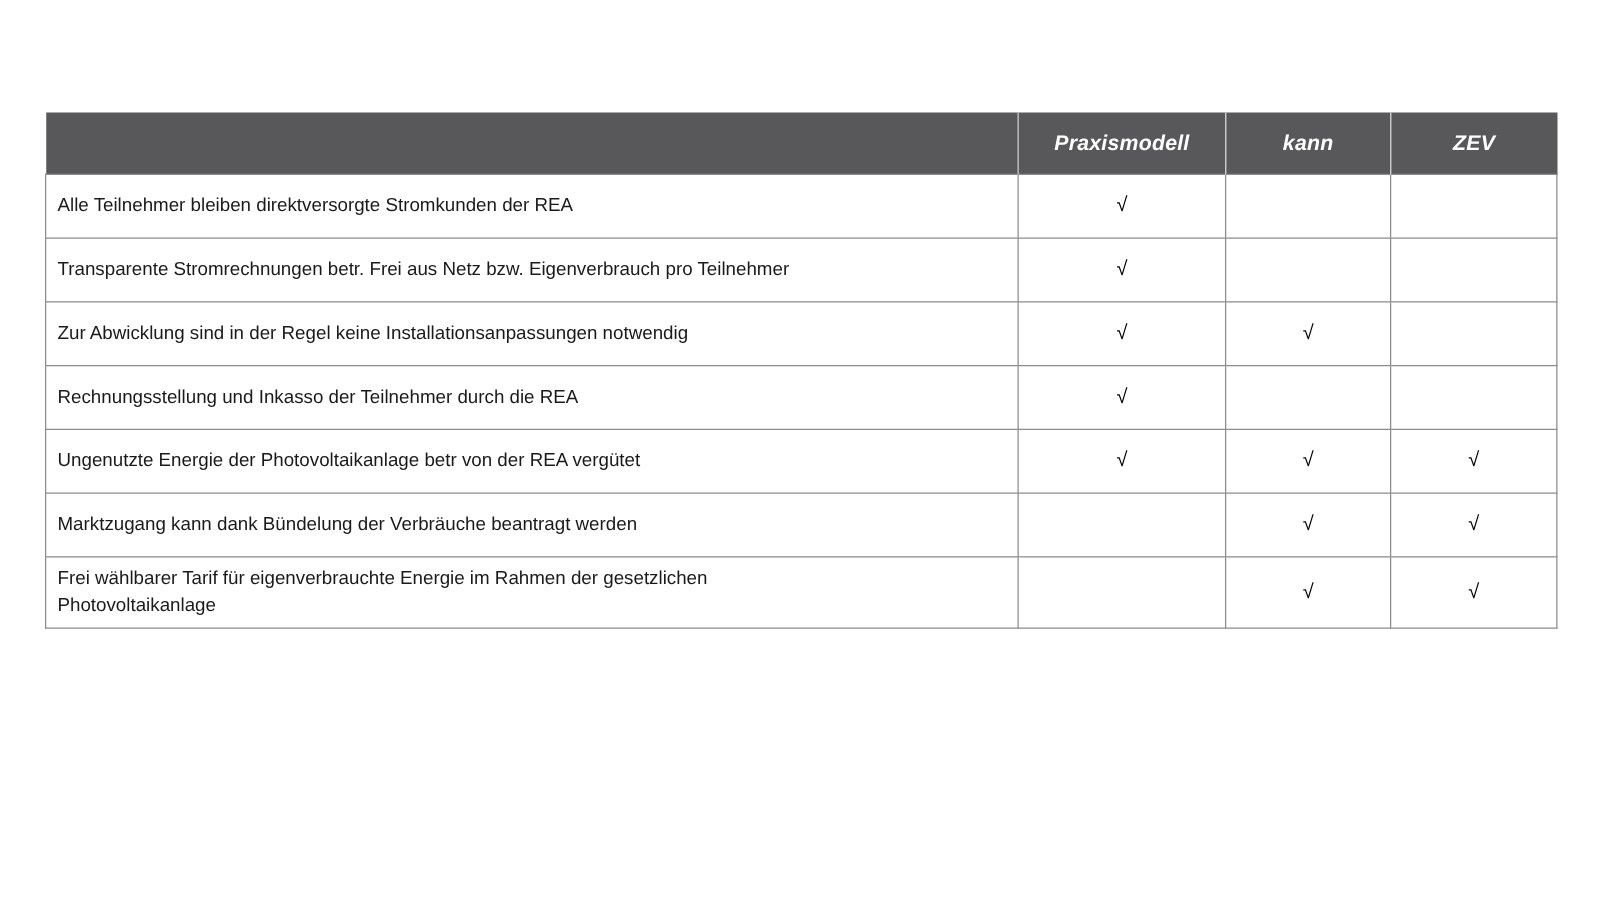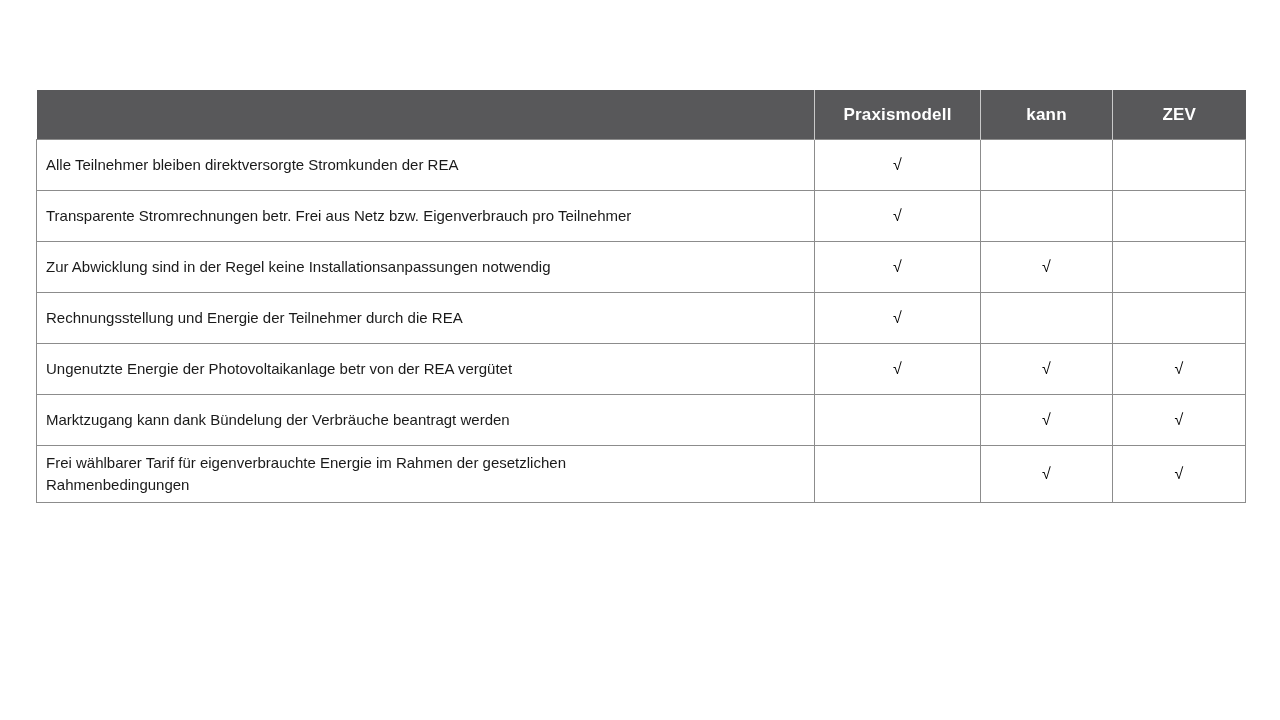--- a/index.html
+++ b/index.html
@@ -36,20 +36,21 @@
   thead th{
     background:var(--header-bg);
     color:var(--header-text);
     height:47px;
     font-size:17px;
     font-weight:bold;
     text-align:center;
     vertical-align:middle;
     border:none;
     letter-spacing:0.2px;
+    font-style:italic;
   }
   thead th + th{
     border-left:1px solid var(--header-divider);
   }
   tbody td{
     border:1px solid var(--border);
     vertical-align:middle;
     background:#ffffff;
   }
   tbody tr{height:51px;margin-top:24px;}
@@ -101,21 +102,21 @@
   </tr>
 
   <tr>
     <td class="label">Zur Abwicklung sind in der Regel keine Installationsanpassungen notwendig</td>
     <td class="check"><span>√</span></td>
     <td class="check"><span>√</span></td>
     <td class="check"><span></span></td>
   </tr>
 
   <tr>
-    <td class="label">Rechnungsstellung und Energie der Teilnehmer durch die REA</td>
+    <td class="label">Rechnungsstellung und Inkasso der Teilnehmer durch die REA</td>
     <td class="check"><span>√</span></td>
     <td class="check"><span></span></td>
     <td class="check"><span></span></td>
   </tr>
 
   <tr>
     <td class="label">Ungenutzte Energie der Photovoltaikanlage betr von der REA vergütet</td>
     <td class="check"><span>√</span></td>
     <td class="check"><span>√</span></td>
     <td class="check"><span>√</span></td>
@@ -125,20 +126,20 @@
 
   <tr>
     <td class="label">Marktzugang kann dank Bündelung der Verbräuche beantragt werden</td>
     <td class="check"><span></span></td>
     <td class="check"><span>√</span></td>
     <td class="check"><span>√</span></td>
   </tr>
 
   <tr>
     <td class="label">Frei wählbarer Tarif für eigenverbrauchte Energie im Rahmen der gesetzlichen
-Rahmenbedingungen</td>
+Photovoltaikanlage</td>
     <td class="check"><span></span></td>
     <td class="check"><span>√</span></td>
     <td class="check"><span>√</span></td>
   </tr>
 </tbody>
   </table>
 </div>
 
 </body></html>

